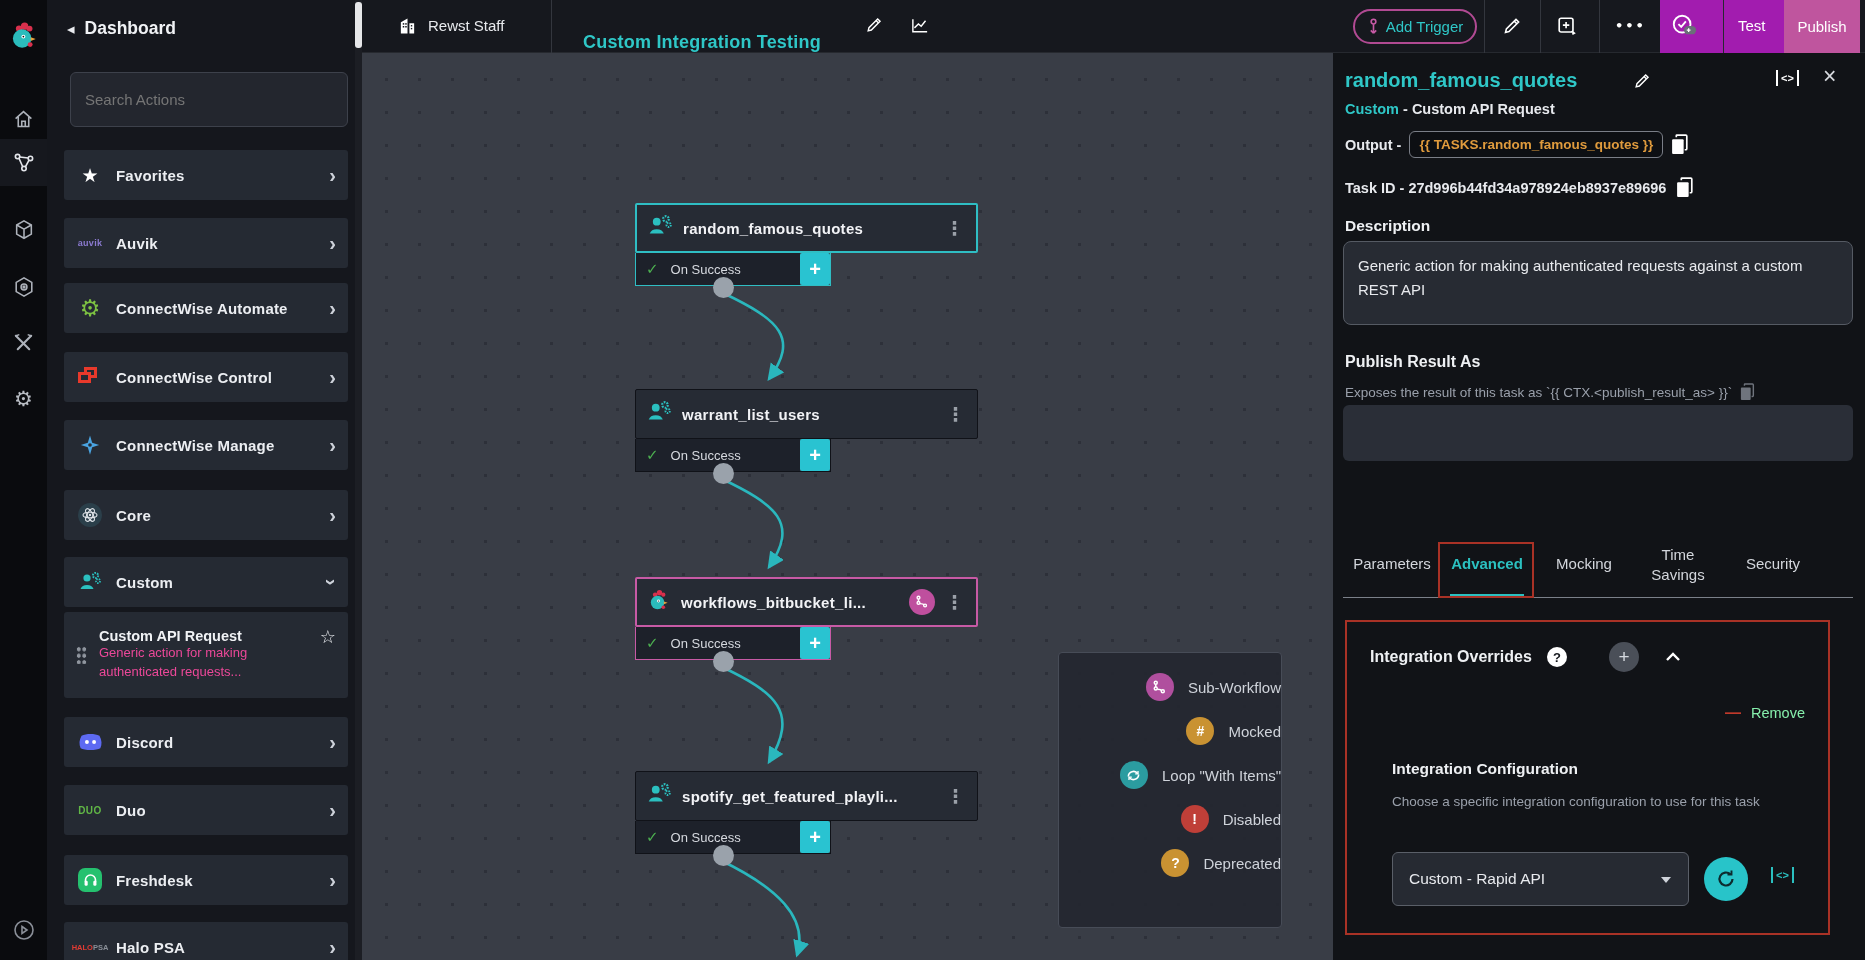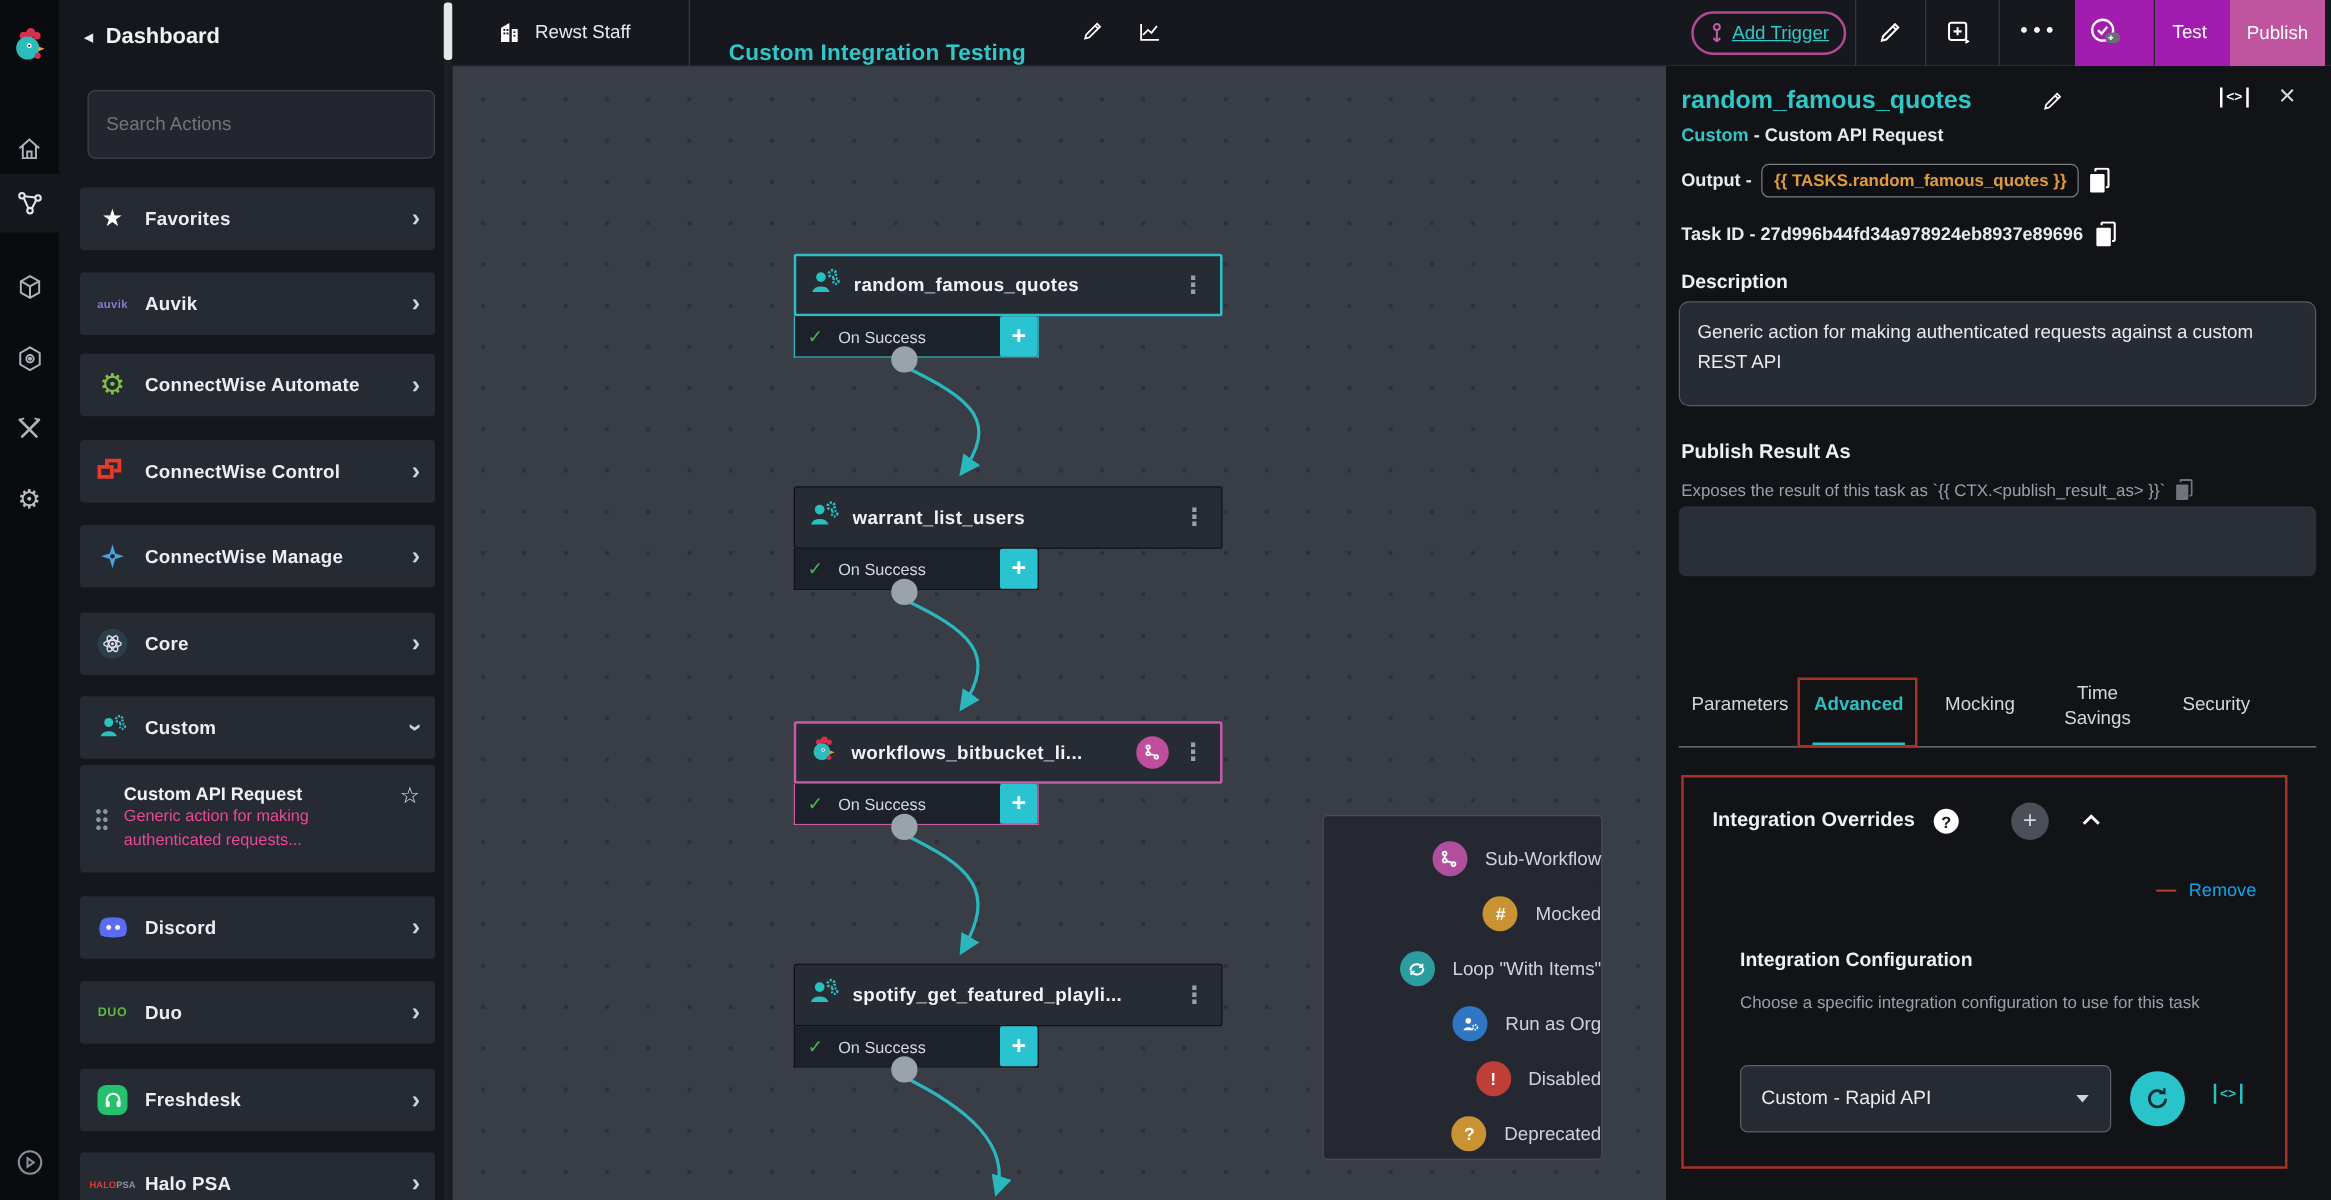--- a/index.html
+++ b/index.html
@@ -289,21 +289,21 @@
           <path d="M5 15l5-5 3.5 3L19 6"></path>
       </svg>
     </span>
 
     <div class="abs" style="left:991px;top:9px;width:124px;height:35px;border:2px solid #b14a93;border-radius:18px;
          display:flex;align-items:center;justify-content:center;cursor:pointer;">
       <svg width="13" height="18" viewBox="0 0 14 20" fill="none" stroke="#c75aa5" stroke-width="1.8" style="margin-right:6px;">
         <circle cx="7" cy="4" r="2.6"></circle>
           <path d="M7 7v9M7 17l-3-3.2M7 17l3-3.2"></path>
       </svg>
-      <span style="font-size:15px;color:#2fc7c7;text-decoration:underline;">Add Trigger</span>
+      <span style="font-size:15px;color:#2fc7c7;">Add Trigger</span>
     </div>
 
     <div class="abs tb-div" style="left:1122px;"></div>
     <span class="abs" style="left:1140px;top:15px;">
       <svg width="21" height="21" viewBox="0 0 24 24" fill="none" stroke="#fff" stroke-width="1.8">
         <path d="M4 20l1-4L16 5l3 3L8 19zM14 7l3 3"></path>
       </svg>
     </span>
     <div class="abs tb-div" style="left:1178px;"></div>
     <span class="abs" style="left:1194px;top:15px;">
@@ -475,30 +475,20 @@
           <svg width="15" height="15" viewBox="0 0 16 16" fill="none" stroke="#fff" stroke-width="1.7">
             <path d="M2.5 9a5.5 5.5 0 0 1 10-3"></path>
               <path d="M12.8 3.2v3h-3" stroke-width="1.4"></path>
             <path d="M13.5 7a5.5 5.5 0 0 1-10 3"></path>
               <path d="M3.2 12.8v-3h3" stroke-width="1.4"></path>
           </svg>
         </span>
         <span class="leg-lbl">Loop "With Items"</span>
       </div>
       <div class="leg-row">
-        <span class="leg-badge" style="background:#2f77c2;">
-          <svg width="15" height="15" viewBox="0 0 16 16">
-            <circle cx="6" cy="5" r="2.4" fill="#fff"></circle>
-              <path d="M1.8 13a4.5 4 0 0 1 8.4 0z" fill="#fff"></path>
-            <circle cx="11.8" cy="10.5" r="2" fill="none" stroke="#fff" stroke-width="1.5" stroke-dasharray="1.2 .9"></circle>
-          </svg>
-        </span>
-        <span class="leg-lbl">Run as Org</span>
-      </div>
-      <div class="leg-row">
         <span class="leg-badge" style="background:#bf3f38;">!</span>
         <span class="leg-lbl">Disabled</span>
       </div>
       <div class="leg-row">
         <span class="leg-badge" style="background:#c99232;">?</span>
         <span class="leg-lbl">Deprecated</span>
       </div>
     </div>
   </div>
 
@@ -570,21 +560,21 @@
       <span class="abs circlebtn" style="left:200px;top:25px;width:20px;height:20px;background:#fff;color:#16181e;font-size:13px;font-weight:700;">?</span>
       <span class="abs circlebtn" style="left:262px;top:20px;width:30px;height:30px;background:#4a4f58;color:#d4d8de;font-size:19px;">+</span>
       <span class="abs" style="left:318px;top:27px;">
         <svg width="16" height="12" viewBox="0 0 16 12" fill="none" stroke="#fff" stroke-width="2.4">
             <path d="M2 9l6-6 6 6"></path>
           </svg>
       </span>
 
       <div class="abs" style="left:378px;top:82px;display:flex;align-items:center;cursor:pointer;">
         <span style="color:#c0392b;font-weight:700;font-size:16px;margin-right:10px;">—</span>
-        <span style="color:#0ea5e9;font-size:14.5px;">Remove</span>
+        <span style="color:#86efac;font-size:14.5px;">Remove</span>
       </div>
 
       <span class="abs ph" style="left:45px;top:138px;font-size:15.5px;">Integration Configuration</span>
       <span class="abs hint" style="left:45px;top:172px;">Choose a specific integration configuration to use for this task</span>
 
       <div class="abs" style="left:45px;top:230px;width:297px;height:54px;background:#262a32;border:1px solid #5a5f68;
            border-radius:6px;display:flex;align-items:center;padding:0 16px;cursor:pointer;">
         <span style="flex:1;font-size:15.5px;color:#e8eaee;">Custom - Rapid API</span>
         <span>
           <svg width="12" height="8" viewBox="0 0 12 8">

